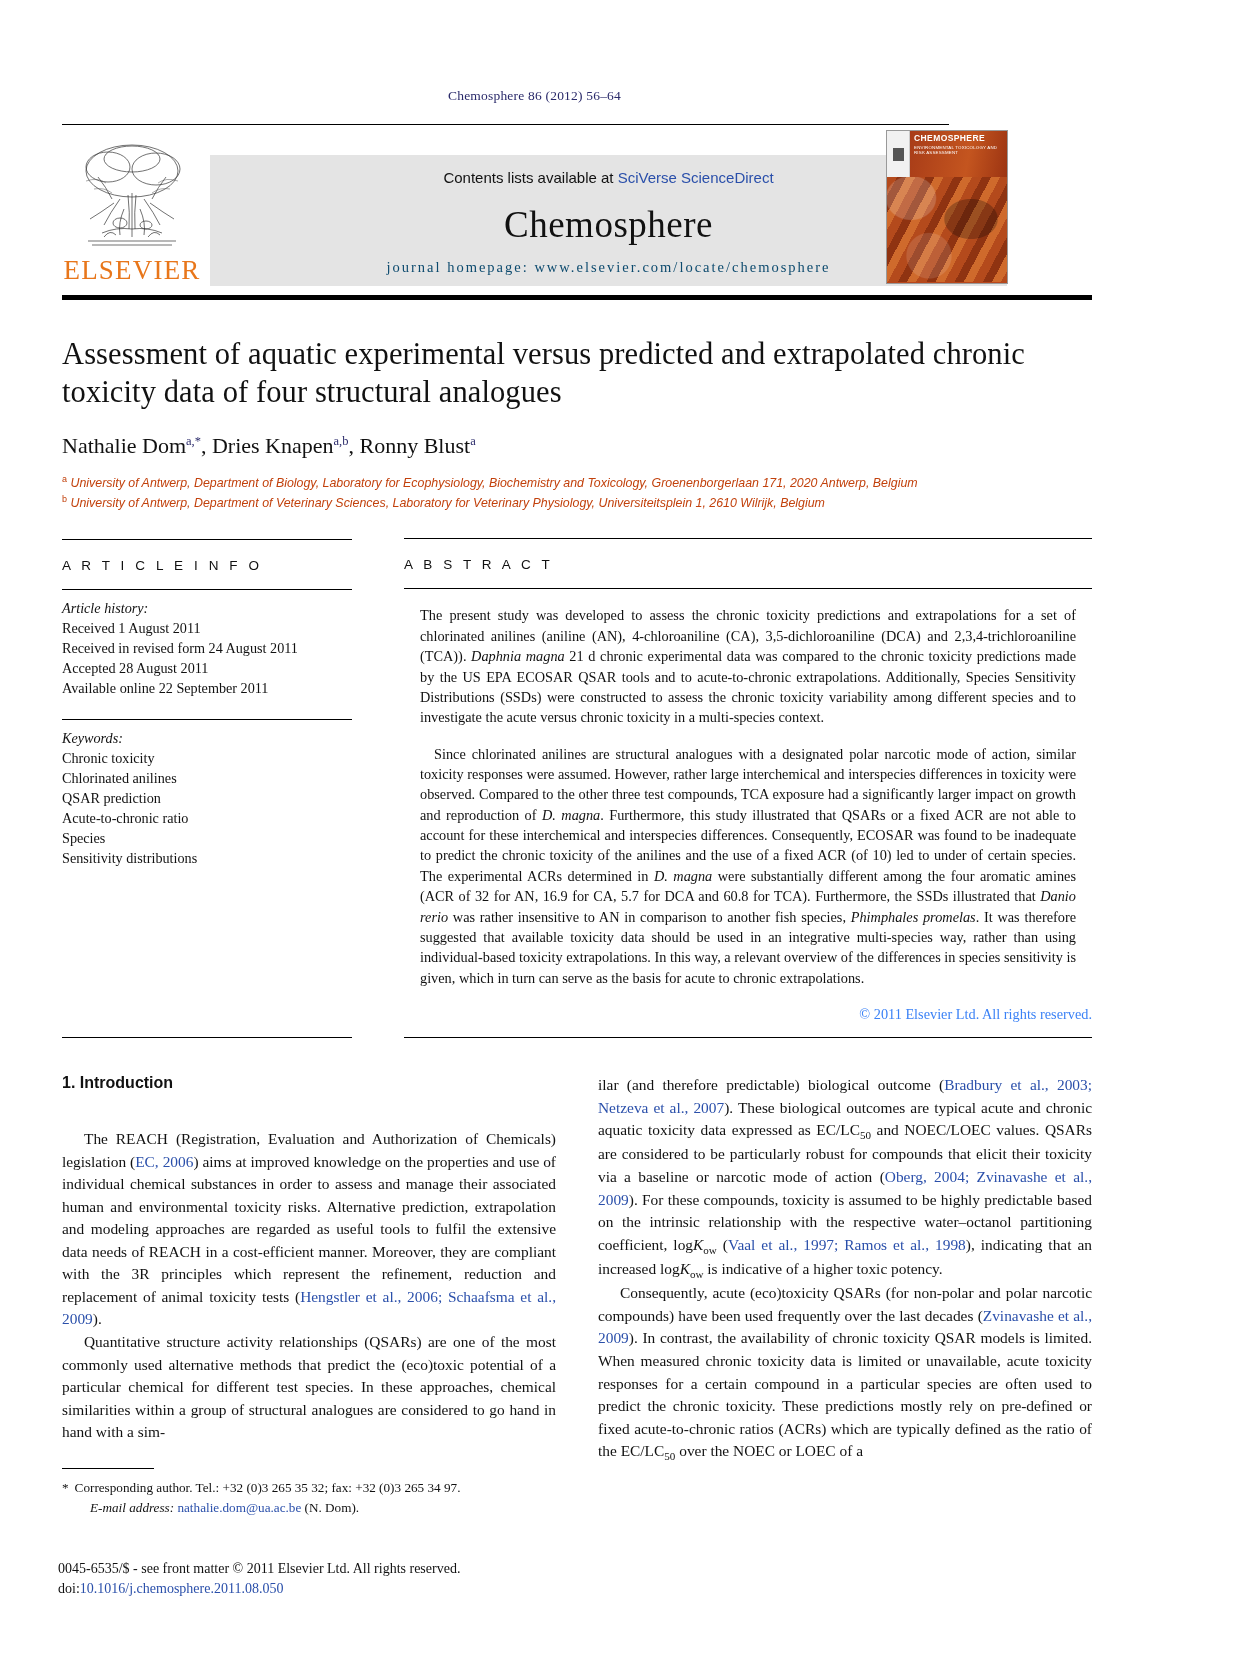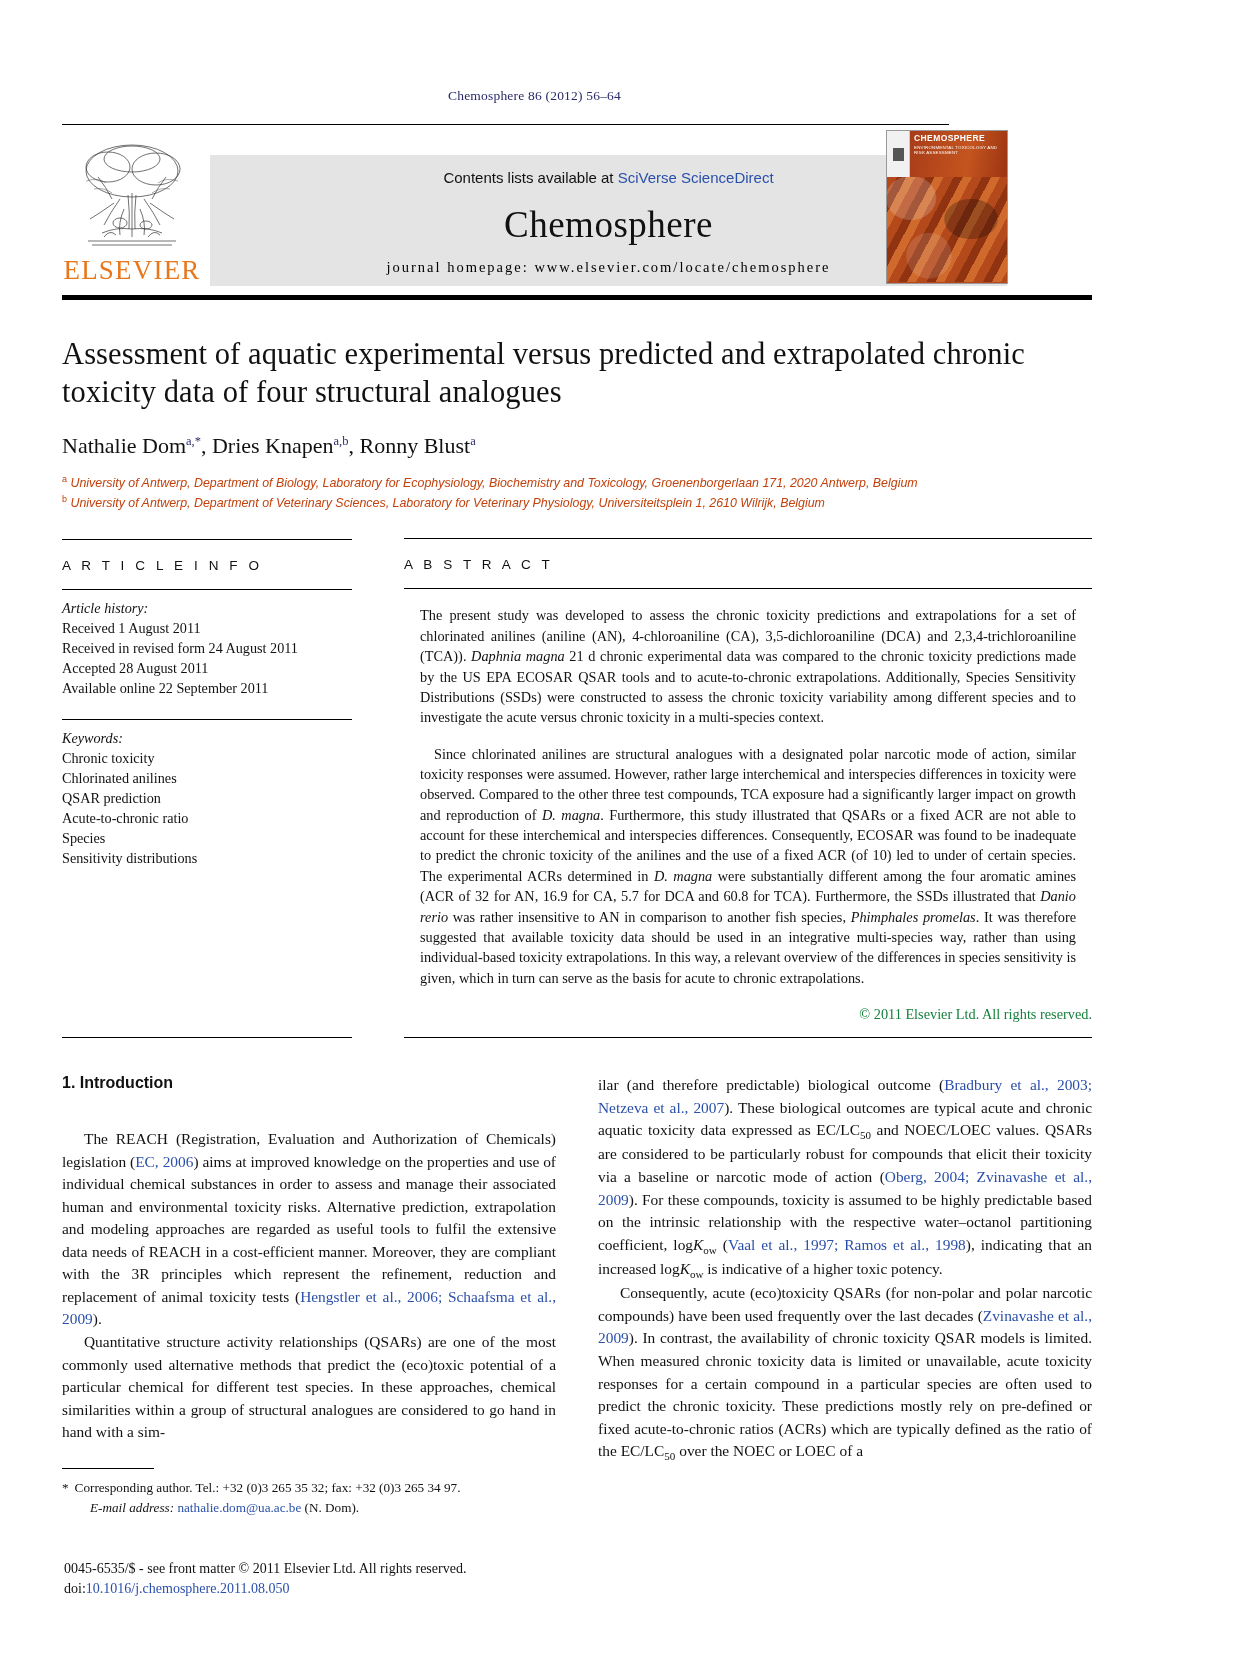--- a/index.html
+++ b/index.html
@@ -92,21 +92,21 @@
     font-family: "Liberation Serif", serif;
     font-size: 37px;
     color: #111;
     letter-spacing: 0.5px;
     margin-top: 4px;
   }
   .homepage-line {
     font-family: "Liberation Serif", serif;
     font-size: 14.5px;
     letter-spacing: 2.0px;
-    color: #000000;
+    color: #0c4a6e;
   }
   .cover-thumb {
     position: absolute;
     right: -1px;
     top: 6px;
     width: 120px;
     height: 152px;
     border: 1px solid #999;
     overflow: hidden;
     background: #b9471c;
@@ -231,21 +231,21 @@
     color: #111;
   }
   .abstract-body p { margin: 16px; text-indent: 0; }
   .abstract-body p + p { text-indent: 14px; }
   .abstract-body i { font-style: italic; }
   .copyright {
     text-align: right;
     font-family: "Liberation Serif", serif;
     font-size: 14.3px;
     margin-top: 18px;
-    color: #15803d;
+    color: #3b82f6;
   }
   .abs-close-rule { border-top: 1px solid #000; margin-top: 14px; }
   .info-close-rule { border-top: 1px solid #000; margin-top: 14px; }
 
   
   .body-cols {
     margin: 36px 62px 0 62px;
     width: 1030px;
     display: flex;
     column-gap: 42px;
@@ -284,21 +284,21 @@
     text-indent: -14px;
   }
   .fn-line .star { padding-right: 6px; }
   .fn-email-label { font-style: italic; }
   .fn-link { color: #2a4faa; }
   .fn-indent { padding-left: 28px; text-indent: 0; }
 
   
   .page-footer {
     position: absolute;
-    left: 64px;
+    left: 58px;
     bottom: 54px;
     width: 700px;
   }
   .foot-line {
     font-family: "Liberation Serif", serif;
     font-size: 14px;
     line-height: 1.48;
     color: #111;
   }
   .doi-link { color: #2a4faa; }

